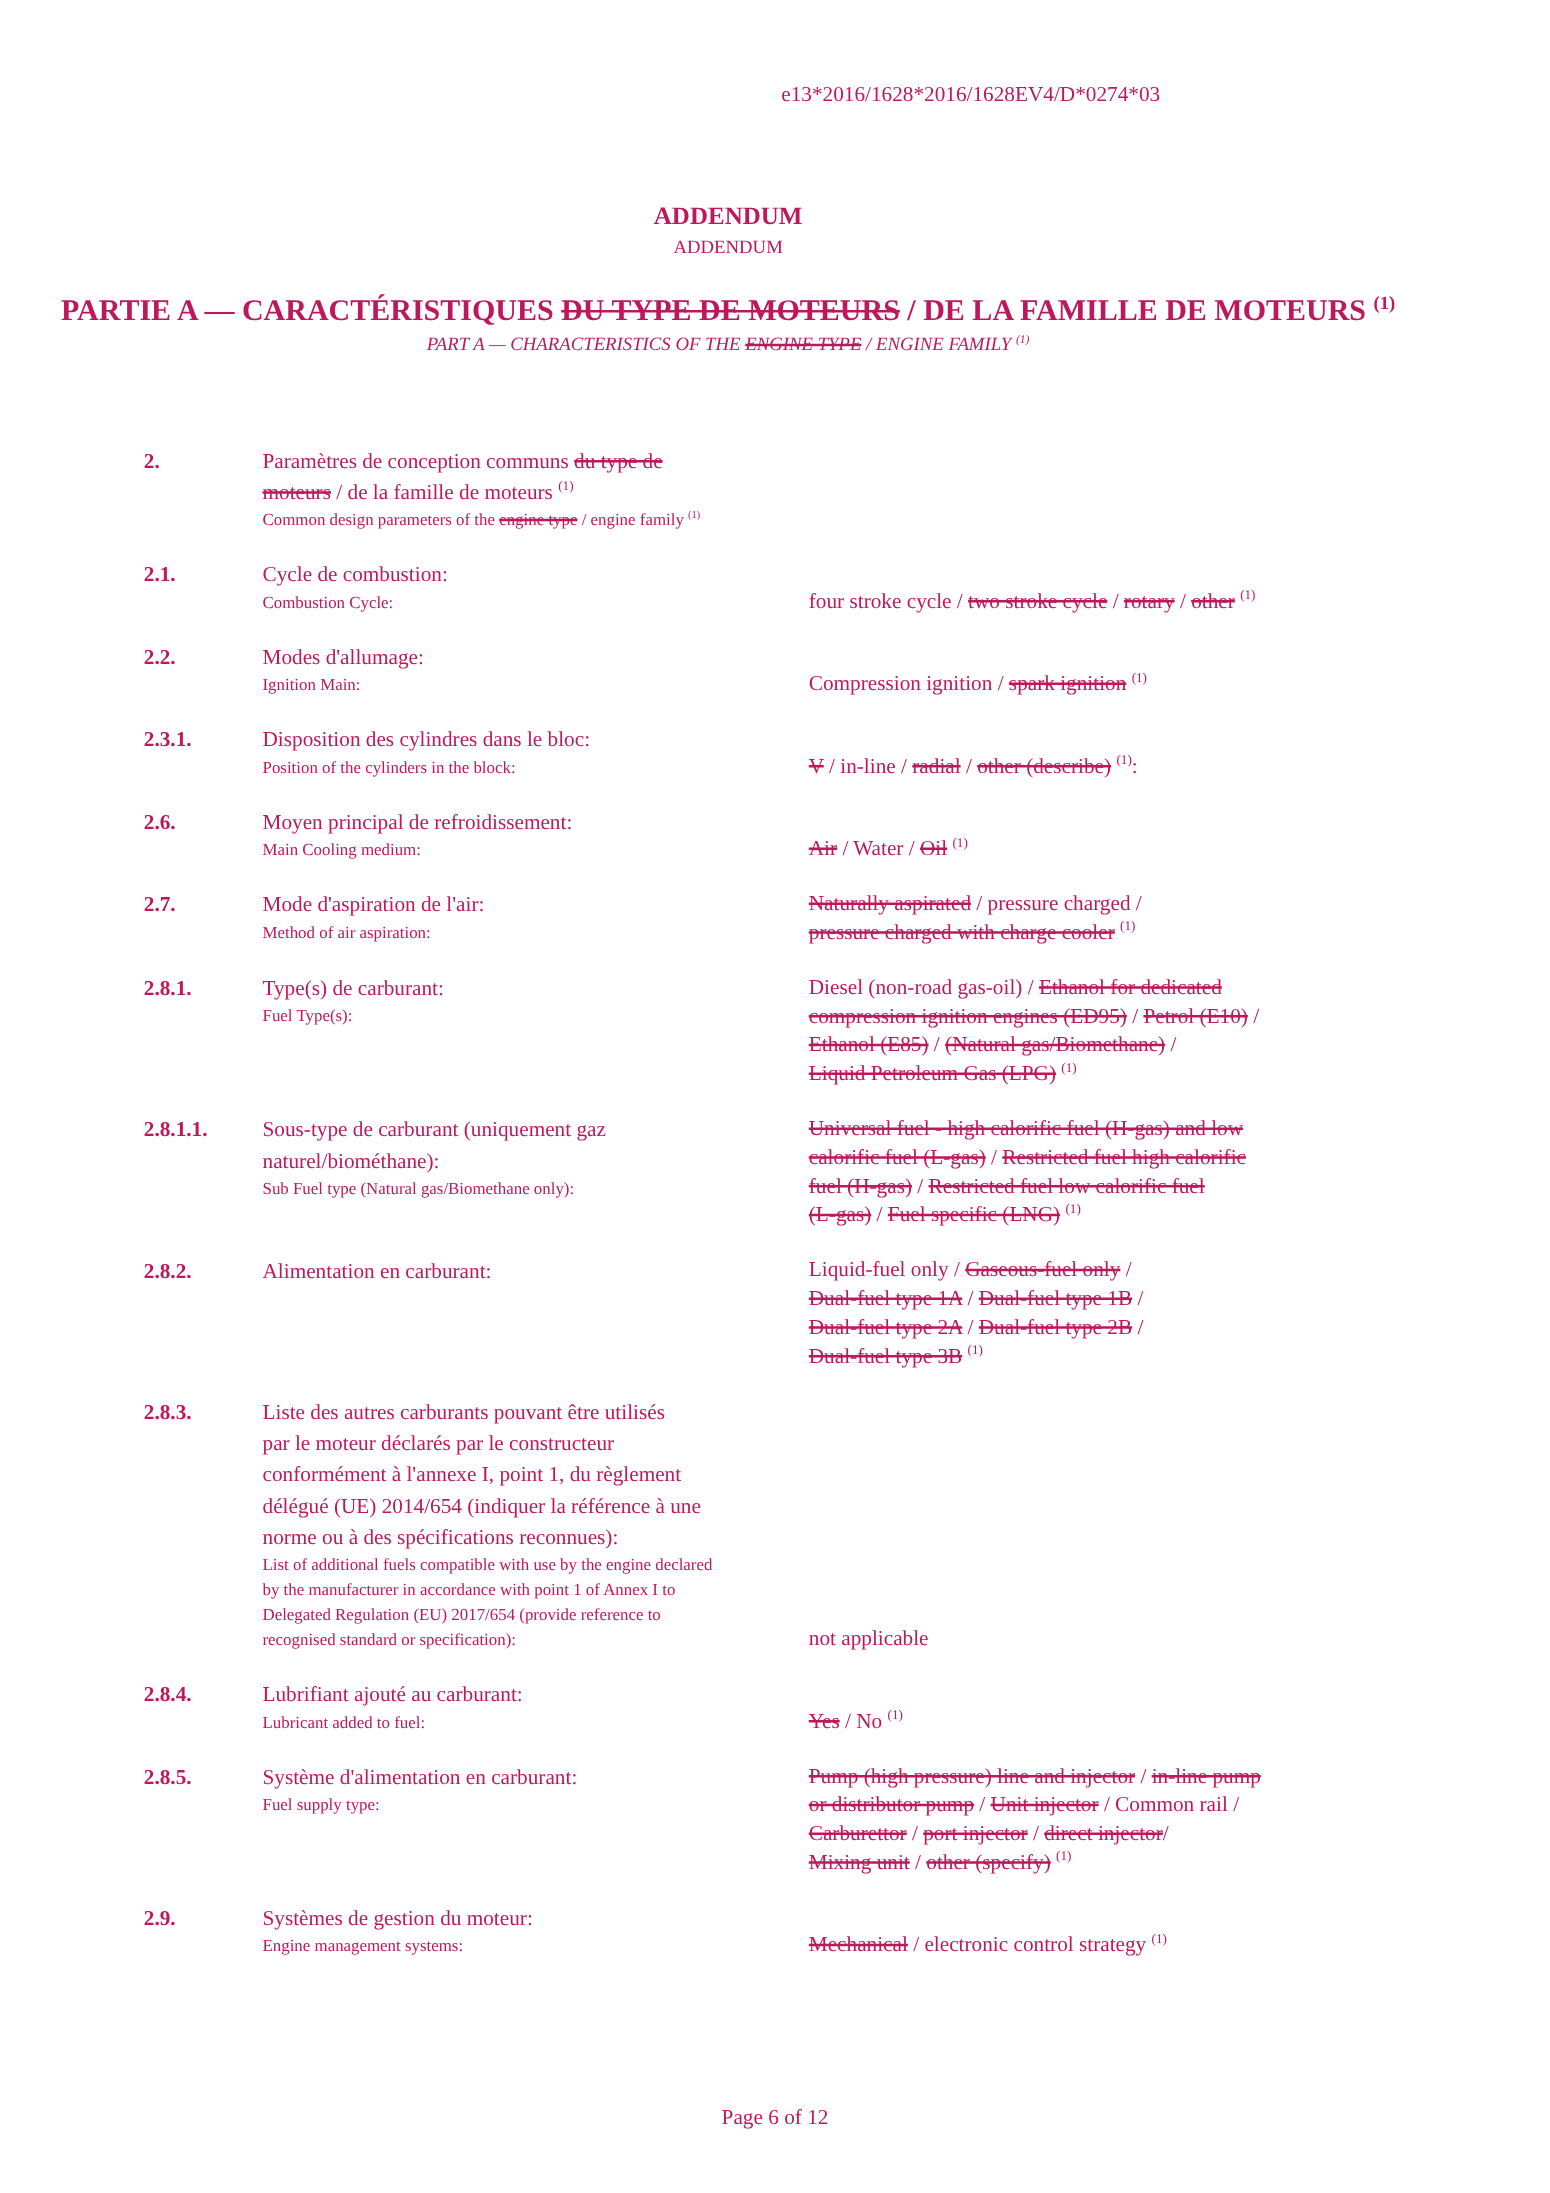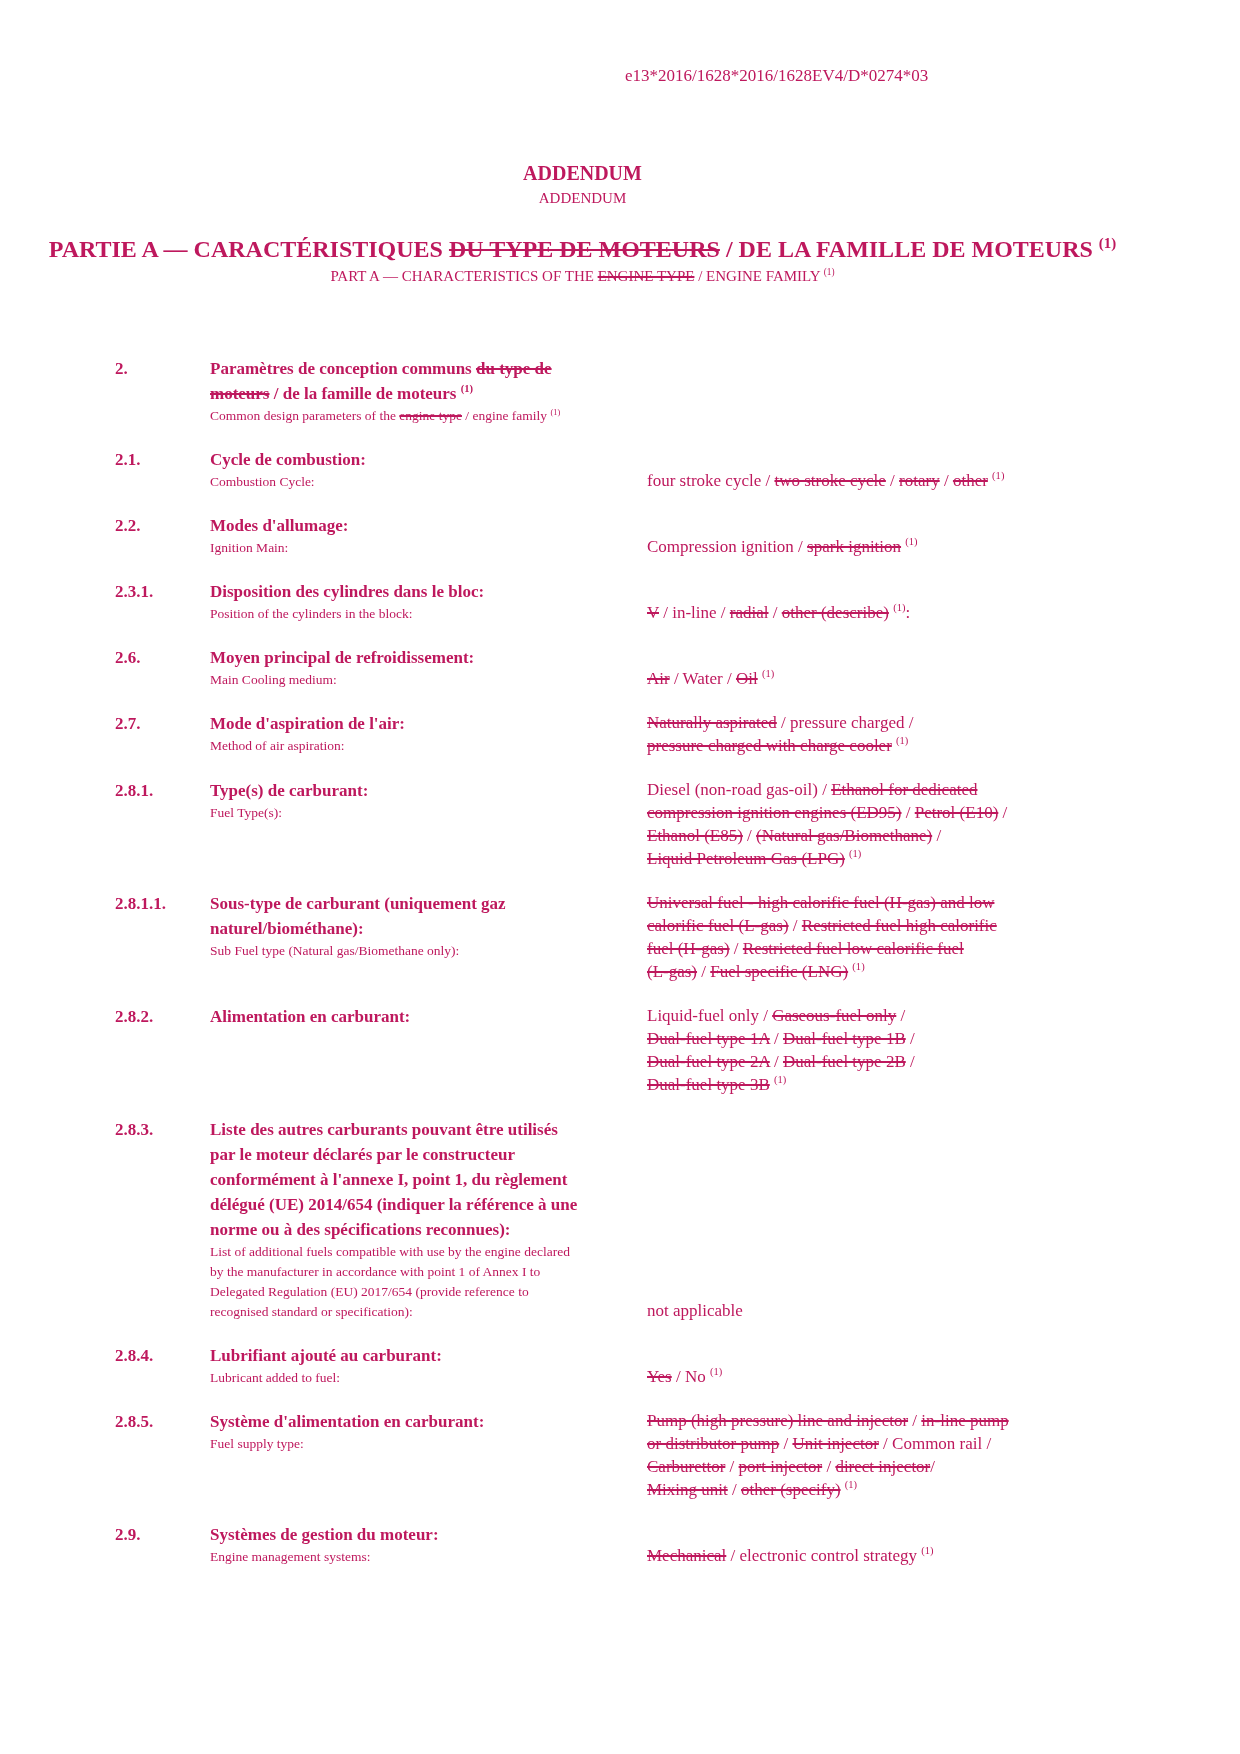--- a/index.html
+++ b/index.html
@@ -24,41 +24,41 @@
     position: absolute;
     left: 0;
     width: 1165px;
     text-align: center;
   }
   .title-block { top: 146px; }
   .title-main { font-size: 20px; font-weight: bold; }
   .title-sub  { font-size: 15px; margin-top: 5px; }
   .part-block { top: 220px; }
   .part-fr { font-size: 24px; font-weight: bold; white-space: nowrap; }
-  .part-en { font-size: 15px; margin-top: 5px; white-space: nowrap; }
+  .part-en { font-size: 15px; margin-top: 5px; white-space: nowrap; font-style: italic; }
   .sections {
     position: absolute;
     left: 115px;
     top: 340px;
     width: 1030px;
   }
   .row {
     display: grid;
     grid-template-columns: 95px 437px 1fr;
     margin-bottom: 21px;
     align-items: stretch;
   }
   .num {
     font-size: 17px;
     font-weight: bold;
     line-height: 25px;
   }
   .fr-line {
     font-size: 17px;
-    font-weight: bold;
+    font-weight: normal;
     line-height: 25px;
     white-space: nowrap;
   }
   .en-line {
     font-size: 13.5px;
     line-height: 20px;
     white-space: nowrap;
   }
   .value {
     font-size: 17px;
@@ -248,14 +248,15 @@
         <div>
           <div class="fr-line"><span>Systèmes de gestion du moteur:</span></div>
           <div class="en-line"><span>Engine management systems:</span></div>
         </div>
         <div class="value align-en">
           <div class="val-line"><span class="strike">Mechanical</span><span> / electronic control strategy </span><span class="sup">(1)</span></div>
         </div>
       </div>
     </div>
 
+  <div class="footer">Page 6 of 12</div>
 
 </div>
 
 </body></html>

